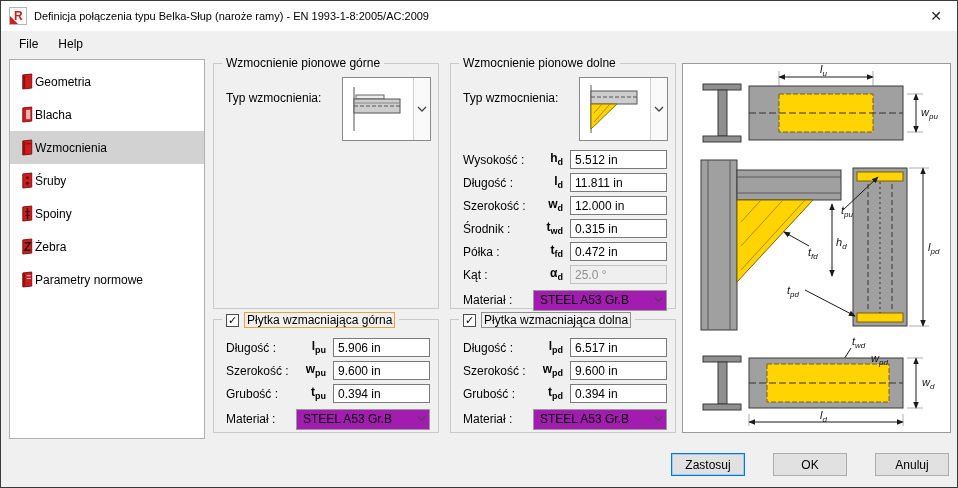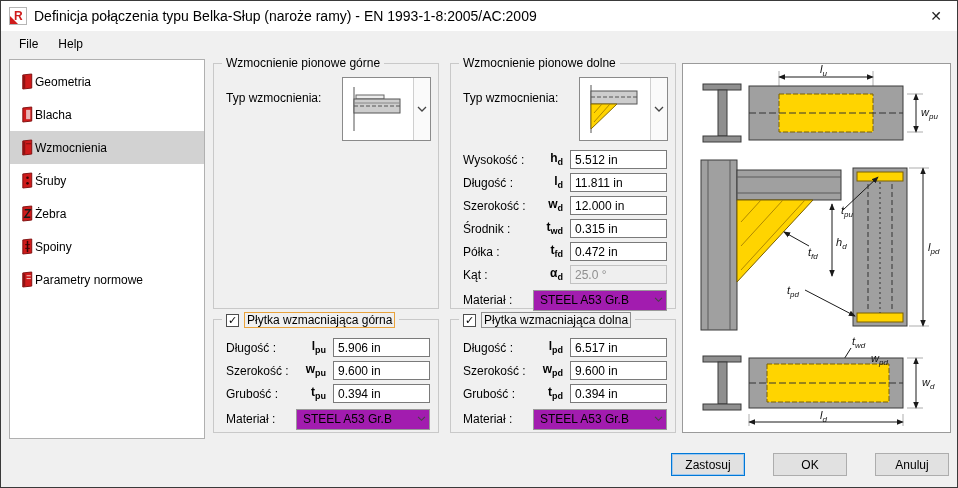--- a/index.html
+++ b/index.html
@@ -2,21 +2,21 @@
 <html><head>
 <meta charset="utf-8">
 <style>
   html,body{margin:0;padding:0}
   body{font-family:"Liberation Sans",sans-serif;font-size:12px;color:#000;background:#ffffff}
   .window{position:relative;width:958px;height:488px;background:#f0f0f0;border:1px solid #3a3a3a;overflow:hidden;box-sizing:border-box}
 
   
   .titlebar{position:absolute;top:0;left:0;right:0;height:30px;background:#ffffff;display:flex;align-items:center;padding-left:8px;box-sizing:border-box}
   .app-icon{width:18px;height:18px;margin-right:7px;flex:0 0 auto}
-  .window-title{flex:1;font-size:14px;white-space:nowrap;overflow:hidden}
+  .window-title{flex:1;font-size:11px;white-space:nowrap;overflow:hidden}
   .close-btn{width:42px;height:30px;display:flex;align-items:center;justify-content:center;font-size:14px;color:#222;cursor:default}
 
   
   .menubar{position:absolute;top:30px;left:0;right:12px;height:26px;display:flex;align-items:center;padding-left:8px;background:#f0f0f0}
   .menu-item{padding:4px 10px;cursor:default}
 
   
   .sidebar{position:absolute;left:8px;top:58px;width:196px;height:380px;background:#ffffff;border:1px solid #b0b0b0;box-sizing:border-box;padding-top:5px}
   .side-item{display:flex;align-items:center;gap:0;height:33px;padding-left:10px;cursor:default}
   .side-item.selected{background:#d2d2d2}
@@ -122,34 +122,34 @@
             <circle cx="8" cy="6" r="1.4" fill="#3a0606"></circle>
             <circle cx="8" cy="12" r="1.4" fill="#3a0606"></circle>
           </svg>
       </span>
       <span>Śruby</span>
     </div>
     <div class="side-item">
       <span class="side-icon">
         <svg viewBox="0 0 16 18" width="15" height="17">
             <path d="M3 2 L12.5 1 L12.5 16 L3 17 Z" fill="#cf1b1b" stroke="#7e0e0e"></path>
-            <path d="M5 5 L11 5 L5 13 L11 13" fill="none" stroke="#1a1a1a" stroke-width="1.4"></path>
-          </svg>
-      </span>
-      <span>Żebra</span>
-    </div>
-    <div class="side-item">
-      <span class="side-icon">
-        <svg viewBox="0 0 16 18" width="15" height="17">
-            <path d="M3 2 L12.5 1 L12.5 16 L3 17 Z" fill="#cf1b1b" stroke="#7e0e0e"></path>
             <path d="M8 3 L8 15" stroke="#3a0606" stroke-width="1.6"></path>
             <path d="M5.5 7 L10.5 7 M5.5 11 L10.5 11" stroke="#3a0606"></path>
           </svg>
       </span>
       <span>Spoiny</span>
+    </div>
+    <div class="side-item">
+      <span class="side-icon">
+        <svg viewBox="0 0 16 18" width="15" height="17">
+            <path d="M3 2 L12.5 1 L12.5 16 L3 17 Z" fill="#cf1b1b" stroke="#7e0e0e"></path>
+            <path d="M5 5 L11 5 L5 13 L11 13" fill="none" stroke="#1a1a1a" stroke-width="1.4"></path>
+          </svg>
+      </span>
+      <span>Żebra</span>
     </div>
     <div class="side-item">
       <span class="side-icon">
         <svg viewBox="0 0 16 18" width="15" height="17">
             <path d="M3 2 L12.5 1 L12.5 16 L3 17 Z" fill="#cf1b1b" stroke="#7e0e0e"></path>
             <path d="M3 2 L5.6 3 L5.6 16.2 L3 17 Z" fill="#8f1212"></path>
             <line x1="7" y1="5" x2="11.5" y2="5" stroke="#ffffff" stroke-width="0.8"></line>
             <line x1="7" y1="8" x2="11.5" y2="8" stroke="#ffffff" stroke-width="0.8"></line>
           </svg>
       </span>

